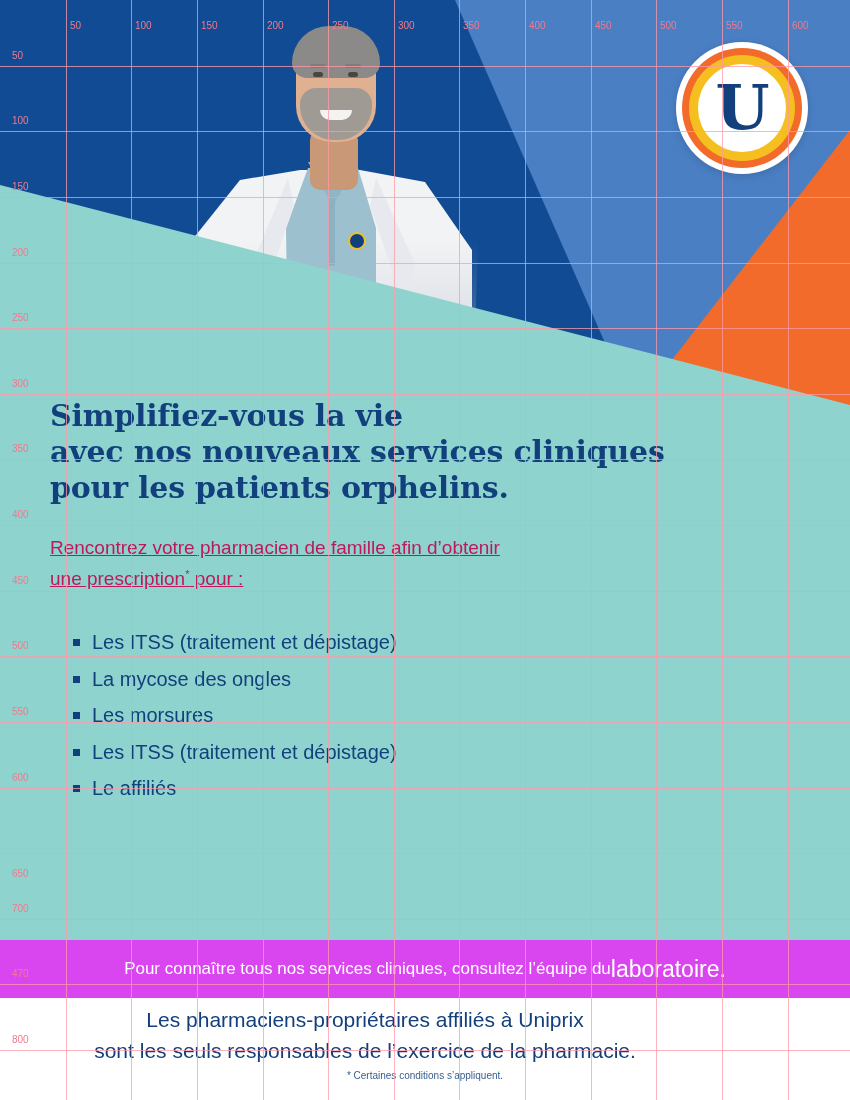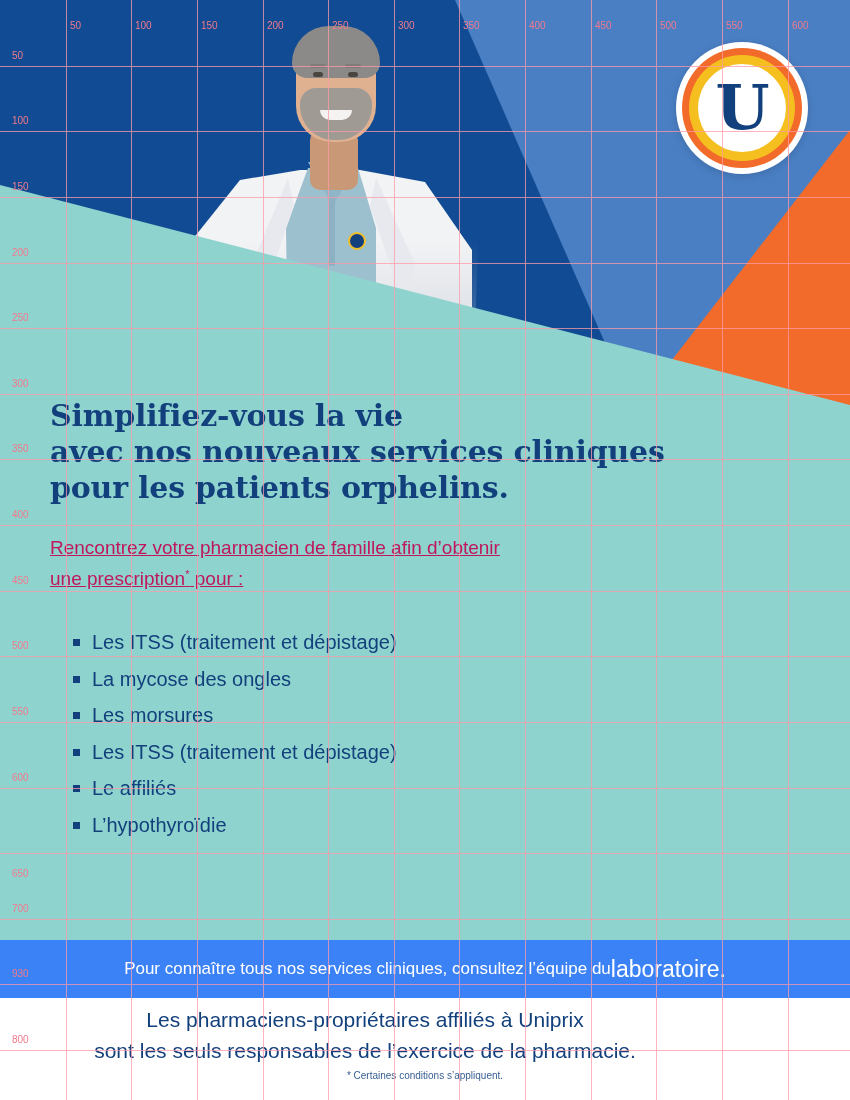--- a/index.html
+++ b/index.html
@@ -290,21 +290,21 @@
     background: #12407c;
   }
 
   
   .orange-strip {
     position: absolute;
     left: 0;
     top: 940px;
     width: 850px;
     height: 58px;
-    background: #3b82f6;
+    background: #d946ef;
     display: flex;
     align-items: center;
     justify-content: center;
   }
   .orange-strip .txt {
     color: #ffffff;
     font-size: 17px;
   }
   .orange-strip .lab {
     font-size: 23px;
@@ -407,21 +407,20 @@
     <div>Rencontrez votre pharmacien de famille afin d’obtenir</div>
     <div><span>une prescription</span><sup>*</sup><span> pour&nbsp;:</span></div>
   </div>
 
   <ul class="bullets">
     <li><span class="sq"></span><span>Les ITSS (traitement et dépistage)</span></li>
     <li><span class="sq"></span><span>La mycose des ongles</span></li>
     <li><span class="sq"></span><span>Les morsures</span></li>
     <li><span class="sq"></span><span>Les ITSS (traitement et dépistage)</span></li>
     <li><span class="sq"></span><span>Le affiliés</span></li>
-    <li><span class="sq"></span><span>L’hypothyroïdie</span></li>
   </ul>
 
   <div class="orange-strip">
     <span class="txt">Pour connaître tous nos services cliniques, consultez l’équipe du </span>
       <span class="txt lab">laboratoire.</span>
   </div>
 
   <div class="footer-legal">
     <div>Les pharmaciens-propriétaires affiliés à Uniprix</div>
     <div>sont les seuls responsables de l’exercice de la pharmacie.</div>
@@ -476,17 +475,17 @@
       <div class="gl-label h" style="top: 640px;">500</div>
       <div class="gl-h" style="top: 722px;"></div>
       <div class="gl-label h" style="top: 706px;">550</div>
       <div class="gl-h" style="top: 788px;"></div>
       <div class="gl-label h" style="top: 772px;">600</div>
       <div class="gl-h" style="top: 853px;"></div>
       <div class="gl-label h" style="top: 868px;">650</div>
       <div class="gl-h" style="top: 919px;"></div>
       <div class="gl-label h" style="top: 903px;">700</div>
       <div class="gl-h" style="top: 984px;"></div>
-      <div class="gl-label h" style="top: 968px;">930</div>
+      <div class="gl-label h" style="top: 968px;">470</div>
       <div class="gl-h" style="top: 1050px;"></div>
       <div class="gl-label h" style="top: 1034px;">800</div>
     </div>
 </div>
 
 </body></html>

